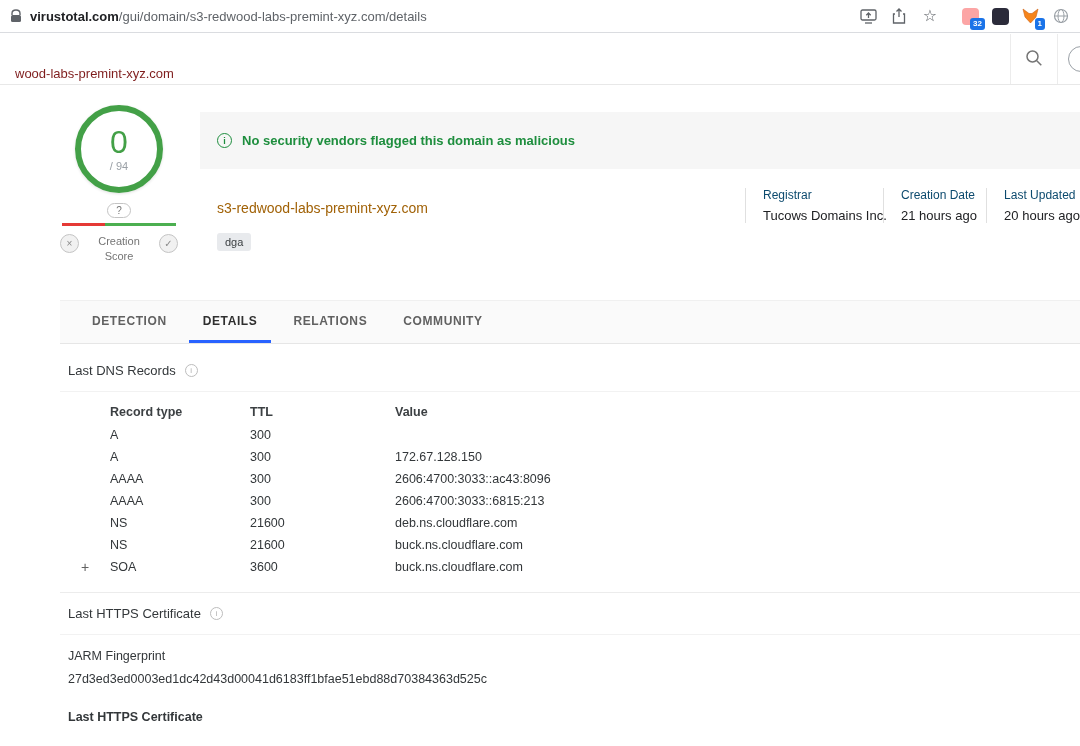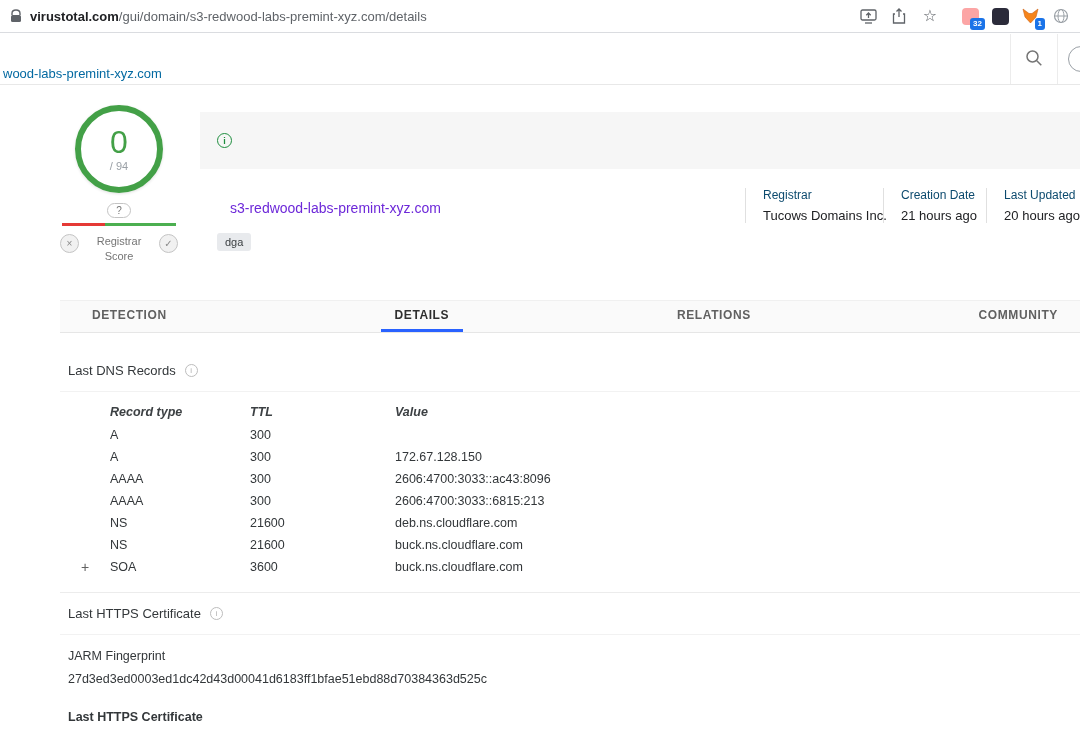--- a/index.html
+++ b/index.html
@@ -27,21 +27,21 @@
   .ext-dark{ background:#2b2b3a; }
   .ext-fox{ background:transparent; }
   .badge{ position:absolute; bottom:-5px; right:-6px; background:#1a73e8; color:#fff;
     font-style:normal; font-size:8px; line-height:10px; padding:1px 3px; border-radius:3px; font-weight:700; }
 
   
   .vt-searchbar{
     position:absolute; top:34px; left:0; right:0; height:51px;
     border-bottom:1px solid #e8e8e8; display:flex; align-items:center; background:#fff;
   }
-  .vt-query{ padding-left:3px; font-size:13px; color:#0369a1; flex:1 1 auto; white-space:nowrap; overflow:hidden;margin-top:28px; }
+  .vt-query{ padding-left:15px; font-size:13px; color:#7f1d1d; flex:1 1 auto; white-space:nowrap; overflow:hidden;margin-top:28px; }
   .search-btn{ width:48px; height:100%; border-left:1px solid #ececec; border-right:1px solid #ececec;
     display:flex; align-items:center; justify-content:center; background:#fff; }
   .avatar-partial{ width:26px; height:26px; border-radius:50%; border:1.5px solid #9aa0a6;
     margin-left:10px; margin-right:-14px; flex:0 0 auto; }
 
   
   .vt-header{ position:absolute; top:85px; left:0; right:0; height:215px; background:#fff; }
   .score-panel{ position:absolute; left:60px; top:20px; width:118px; text-align:center; }
   .score-circle{
     width:88px; height:88px; border:6px solid #43a047; border-radius:50%;
@@ -58,49 +58,49 @@
   .vote-btn{ width:19px; height:19px; border-radius:50%; border:1px solid #c4c4c4; background:#f1f1f1;
     color:#8a8a8a; font-size:10px; line-height:17px; text-align:center; cursor:pointer; padding:0; }
   .community-label{ font-size:11px; color:#757575; line-height:1.35; width:64px; }
 
   .banner{ position:absolute; left:200px; top:27px; right:0; height:57px; background:#f6f6f6;
     display:flex; align-items:center; padding-left:17px; }
   .info-ic{ width:15px; height:15px; border-radius:50%; border:1.5px solid #1e8e3e; color:#1e8e3e;
     font-size:9px; font-weight:700; display:inline-flex; align-items:center; justify-content:center; flex:0 0 auto; }
   .banner-text{ margin-left:10px; color:#1e8e3e; font-weight:700; font-size:13px; }
 
-  .domain-name{ position:absolute; left:230px; top:115px; font-size:14px; color:#6d28d9; }
+  .domain-name{ position:absolute; left:217px; top:115px; font-size:14px; color:#a16207; }
   .domain-tag{ position:absolute; left:217px; top:148px; background:#e8eaed; color:#3c4043;
     font-size:11px; padding:3px 8px; border-radius:3px; }
 
   .meta-row{ position:absolute; left:745px; top:103px; right:0; display:flex; }
   .meta-col{ border-left:1px solid #e0e0e0; padding:0 0 0 17px; }
   .meta-col.c1{ width:138px; } .meta-col.c2{ width:110px; } .meta-col.c3{ flex:1; }
   .meta-label{ font-size:12px; color:#0c4a6e; }
   .meta-value{ font-size:13px; color:#202124; margin-top:6px; white-space:nowrap; }
 
   
-  .tabs-bar{ position:absolute; top:300px; left:60px; right:0; height:33px;
+  .tabs-bar{ position:absolute; top:300px; left:60px; right:0; height:44px;
     background:#fafafa; border-top:1px solid #f0f0f0; border-bottom:1px solid #e6e6e6;
-    display:flex; align-items:stretch; padding-left:18px;justify-content:space-between; }
+    display:flex; align-items:stretch; padding-left:18px; }
   .tab{ padding:0 14px; display:flex; align-items:center; font-size:12px; font-weight:700;
     letter-spacing:.6px; color:#616161; cursor:pointer; border-bottom:3px solid transparent; margin-right:8px; }
   .tab.active{ color:#2f2f2f; border-bottom-color:#2962ff; }
 
   
   .content{ position:absolute; top:350px; left:60px; right:0; bottom:0; background:#fff; }
   .section-title-row{ height:42px; display:flex; align-items:center; padding-left:8px;
     border-bottom:1px solid #f2f2f2; }
   .section-title{ font-size:13px; font-weight:400; color:#33373a; }
   .info-ic-gray{ width:13px; height:13px; border-radius:50%; border:1px solid #bdbdbd; color:#b0b0b0;
     font-size:8px; display:inline-flex; align-items:center; justify-content:center; margin-left:9px; }
 
   .dns-table{ margin-top:8px; margin-bottom:14px; }
   .dns-row{ display:grid; grid-template-columns:50px 140px 145px 1fr; align-items:center; height:22px; }
-  .dns-row.head{ height:24px;font-style:italic; }
+  .dns-row.head{ height:24px; }
   .dns-row.head .cell{ font-weight:700; color:#3c4043; }
   .cell{ font-size:12.5px; color:#33373a; white-space:nowrap; }
   .expand-cell{ text-align:center; color:#616161; font-size:14px; cursor:pointer; }
 
   .cert-section{ border-top:1px solid #ececec; }
   .jarm-label{ font-size:12.5px; font-weight:400; color:#33373a; padding-left:8px; margin-top:14px; }
   .jarm-value{ font-size:12.5px; color:#33373a; padding-left:8px; margin-top:9px; }
   .cert-label{ font-size:12.5px; font-weight:700; color:#33373a; padding-left:8px; margin-top:24px; }
   .cert-dump{ font-family:"DejaVu Sans Mono","Liberation Mono",monospace; font-size:12px;
     line-height:18px; color:#33373a; padding-left:8px; margin-top:8px; white-space:pre; }
@@ -168,27 +168,28 @@
 
   <div class="score-panel">
     <div class="score-circle">
       <div class="score-num">0</div>
       <div class="score-total">/ 94</div>
     </div>
     <span class="score-hint">?</span>
     <div class="score-gradient"></div>
     <div class="community-row">
       <button class="vote-btn">×</button>
-      <div class="community-label">Registrar Score</div>
+      <div class="community-label">Creation Score</div>
       <button class="vote-btn">✓</button>
     </div>
   </div>
 
   <div class="banner">
     <span class="info-ic">i</span>
+    <span class="banner-text">No security vendors flagged this domain as malicious</span>
   </div>
 
   <div class="domain-name">s3-redwood-labs-premint-xyz.com</div>
   <span class="domain-tag">dga</span>
 
   <div class="meta-row">
     <div class="meta-col c1">
       <div class="meta-label">Registrar</div>
       <div class="meta-value">Tucows Domains Inc.</div>
     </div>

